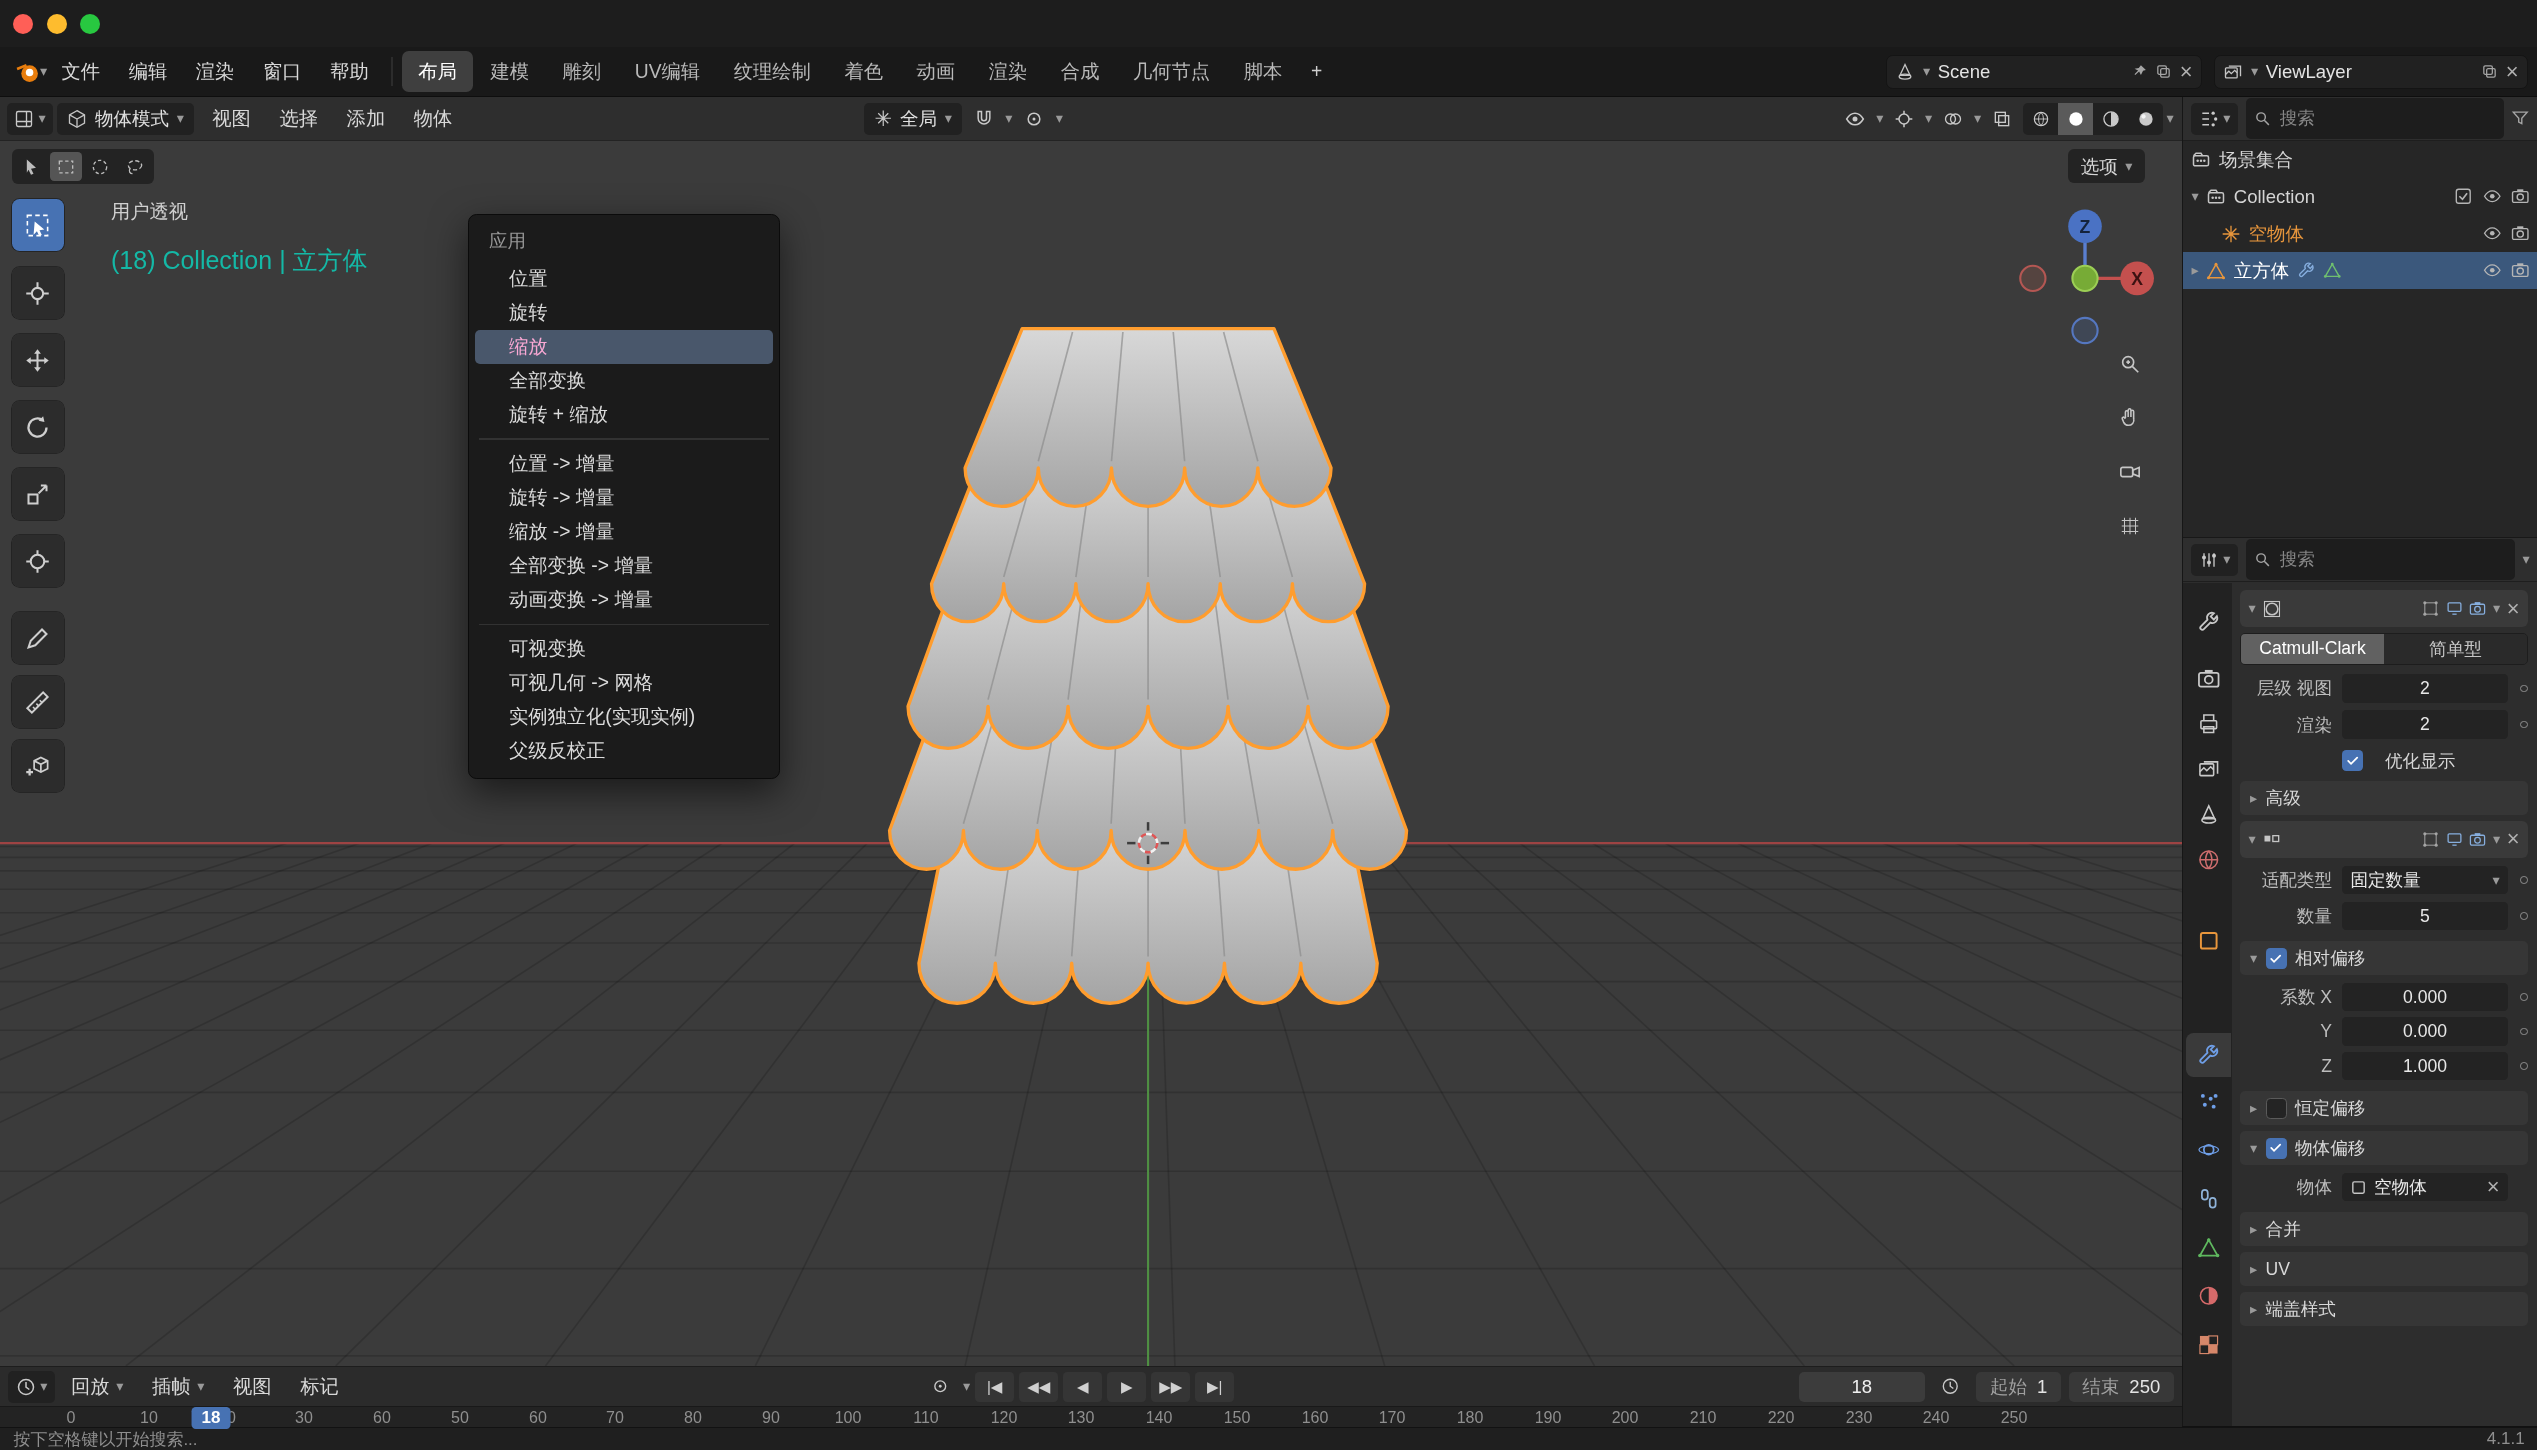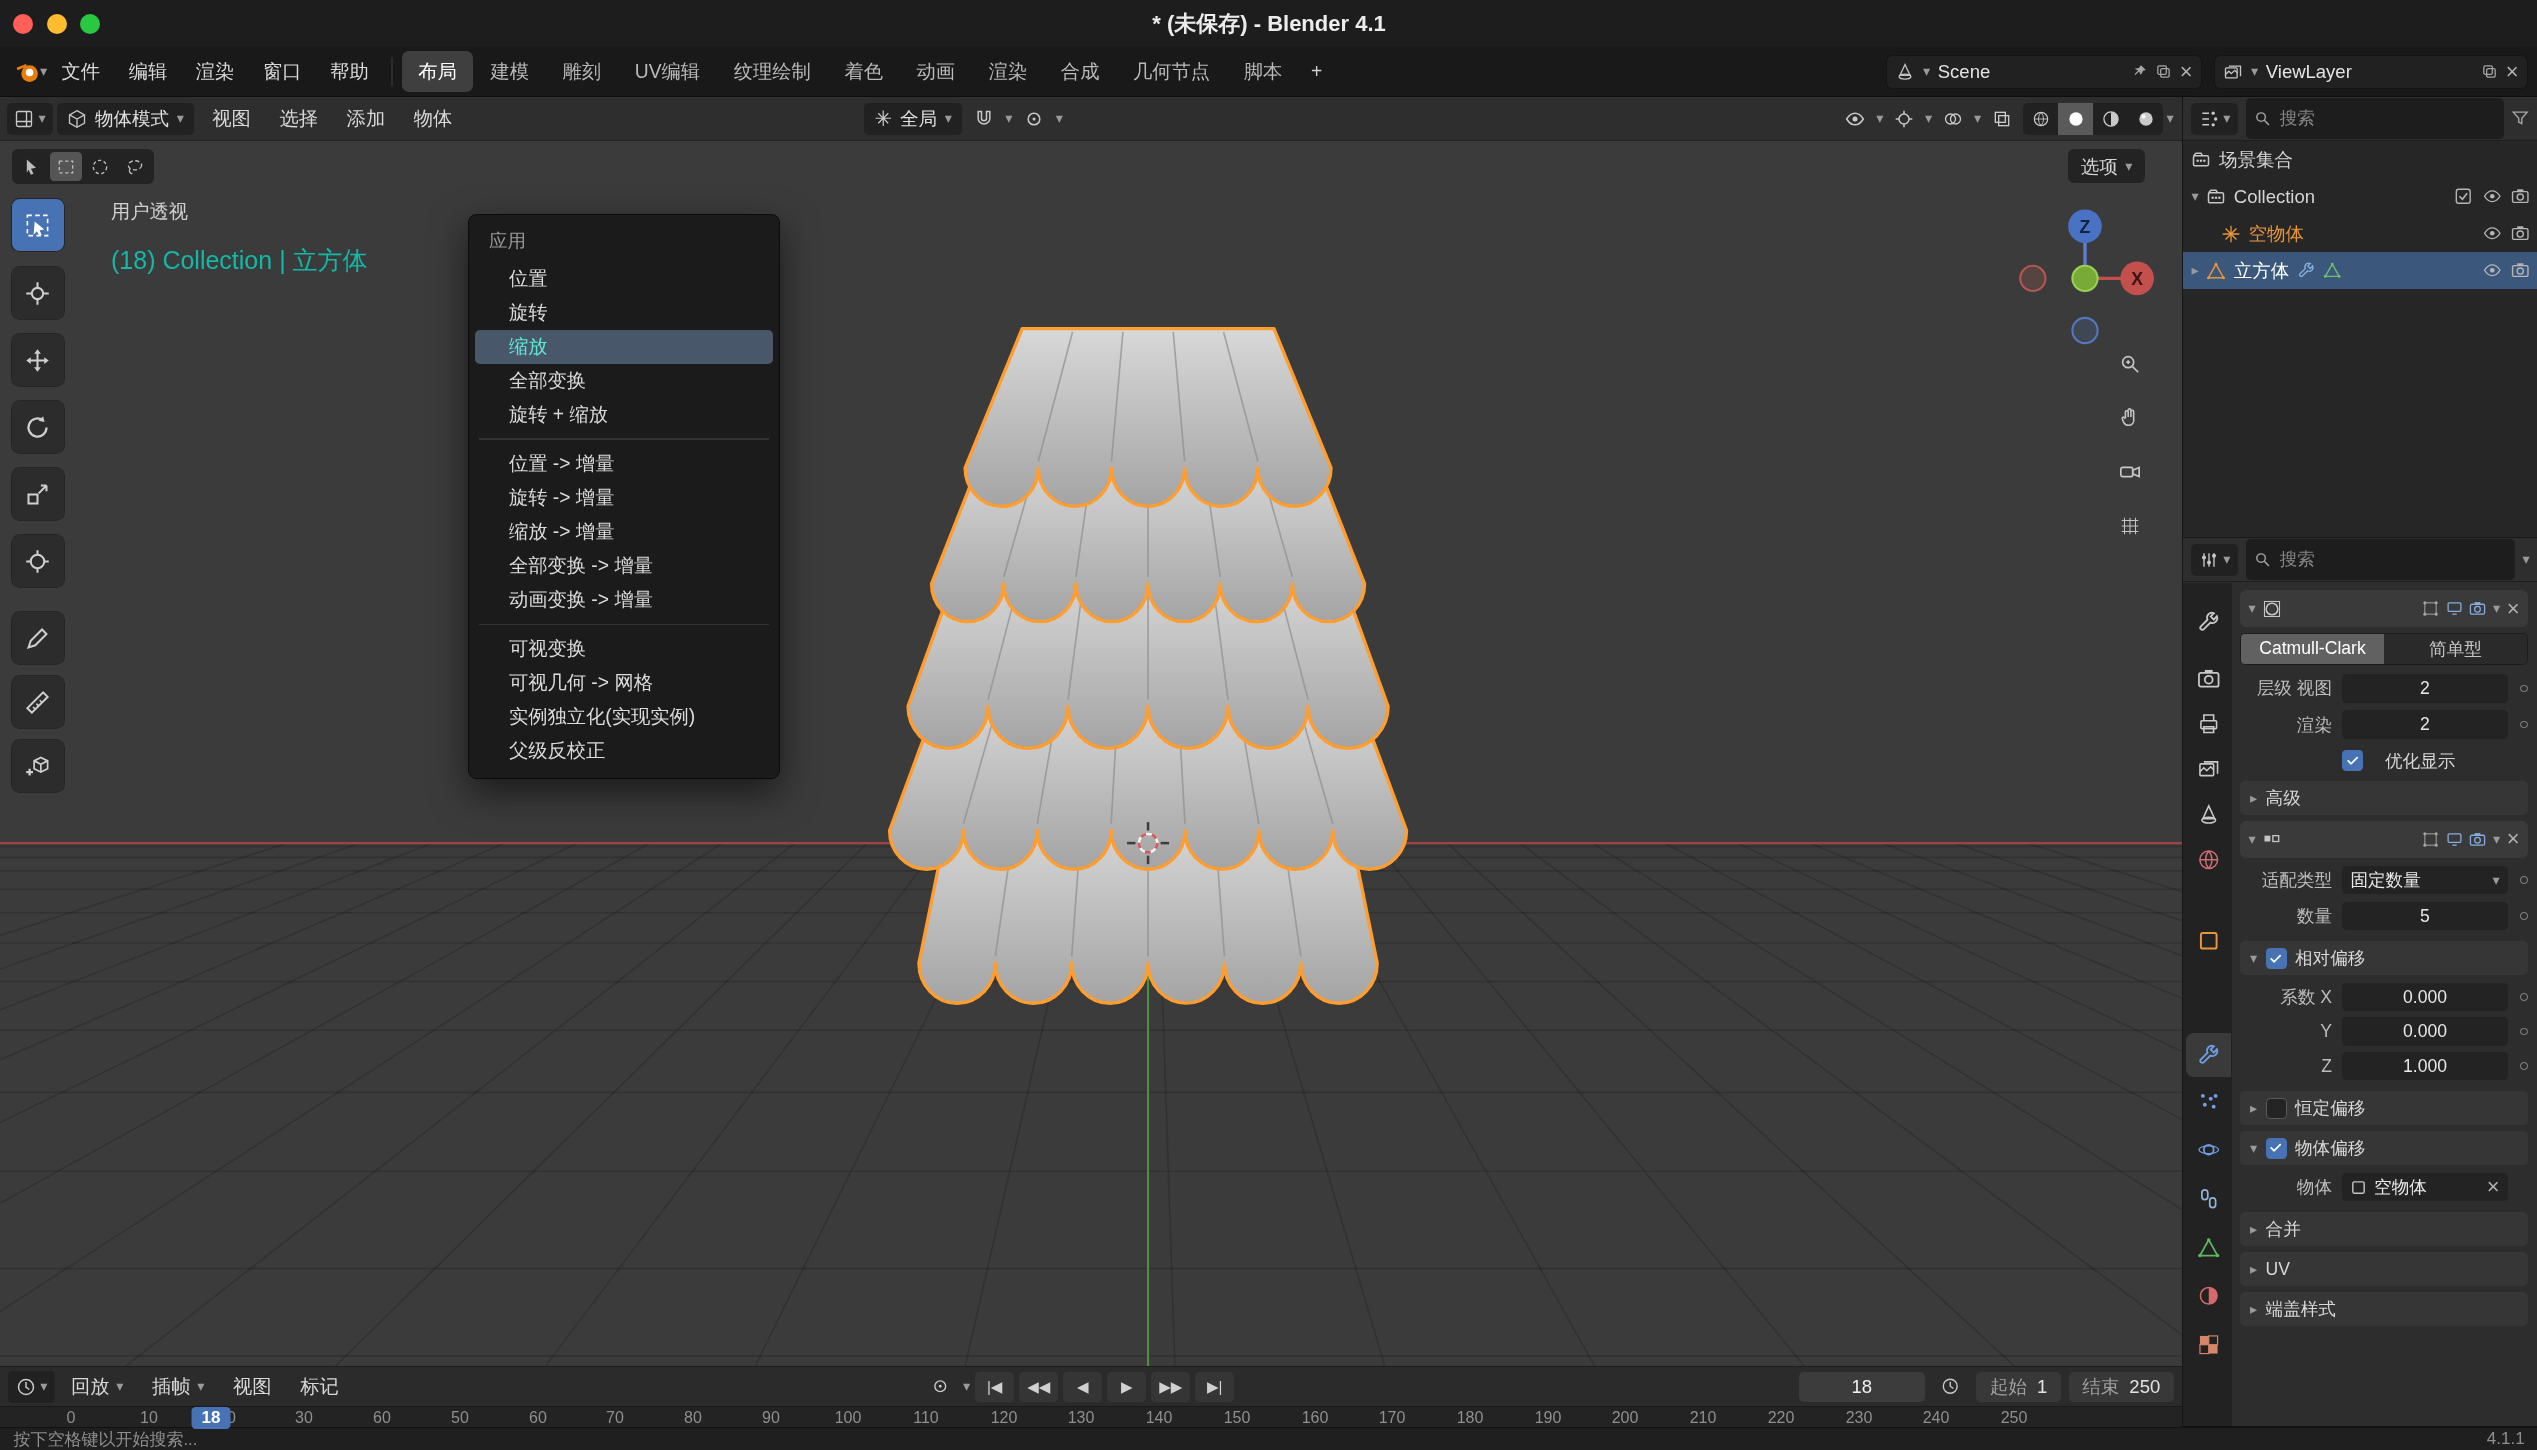--- a/index.html
+++ b/index.html
@@ -57,21 +57,21 @@
   .sm.active{background:#555}
   #options-btn{position:absolute;right:37px;top:52px;display:flex;align-items:center;gap:7.6px;background:rgba(34,34,34,.92);height:34px;padding:0 12.6px;border-radius:5.9px;font-size:18.5px;color:#d5d5d5;z-index:3}
 
   #toolbar{position:absolute;left:11.7px;top:0;width:55px;z-index:3}
   .tool{position:absolute;left:0;width:52px;height:52px;background:rgba(43,43,43,.95);border-radius:7.6px;display:flex;align-items:center;justify-content:center;color:#cfcfcf;box-shadow:0 0 0 0.8px #1f1f1f}
   .tool.active{background:#4772b3;color:#fff}
 
   #apply-menu{position:absolute;left:468px;top:117px;width:312px;background:#1b1b1b;border:0.8px solid #0b0b0b;border-radius:8.4px;box-shadow:0 13.4px 37px rgba(0,0,0,.55);z-index:6;padding:5px 0 10px}
   #apply-title{font-size:18.5px;color:#999;padding:8.4px 0 8.4px 20px}
   .am-item{height:34px;display:flex;align-items:center;padding-left:34px;font-size:19.3px;color:#dcdcdc;margin:0 5.9px;border-radius:5px;white-space:nowrap}
-  .am-item.active{background:#49576b;color:#5eead4}
+  .am-item.active{background:#49576b;color:#f9a8d4}
   .am-sep{height:1.7px;background:#323232;margin:6.7px 10px}
 
   #gizmo{position:absolute;left:2011px;top:104px;width:148px;height:148px;z-index:3}
   #navicons{position:absolute;left:2111px;top:248px;z-index:3;display:flex;flex-direction:column;gap:17px}
   .nav-btn{width:37px;height:37px;display:flex;align-items:center;justify-content:center;color:#c6c6c6}
 
   
   #timeline{position:absolute;left:0;top:1366px;width:2182px;height:60px;background:#2b2b2b;border-top:1.7px solid #1d1d1d}
   #tl-header{position:relative;height:39px;display:flex;align-items:center;padding-left:8.4px;gap:1.7px}
   .tl-menu{display:flex;align-items:center;gap:6.7px}
@@ -124,21 +124,20 @@
   
   #statusbar{position:absolute;left:0;top:1427px;width:2538px;height:23.5px;background:#1f1f1f;border-top:1.7px solid #121212;display:flex;align-items:center;padding:0 13.4px;font-size:17px;color:#8f8f8f}
 </style>
 </head>
 <body>
 
 <div id="titlebar">
   <div class="tl red"></div>
   <div class="tl yellow"></div>
   <div class="tl green"></div>
-  <div id="win-title">* (未保存) - Blender 4.1</div>
 </div>
 
 <div id="menubar">
   <span class="icon t30" id="blender-logo">
       <svg viewBox="0 0 24 24">
         <circle cx="14" cy="14" r="8" fill="#e87d0d"></circle>
         <circle cx="14" cy="13" r="3.6" fill="#fff"></circle>
         <path d="M2 9.5L11 6" stroke="#e87d0d" stroke-width="2.6" fill="none"></path>
       </svg>
     </span>

